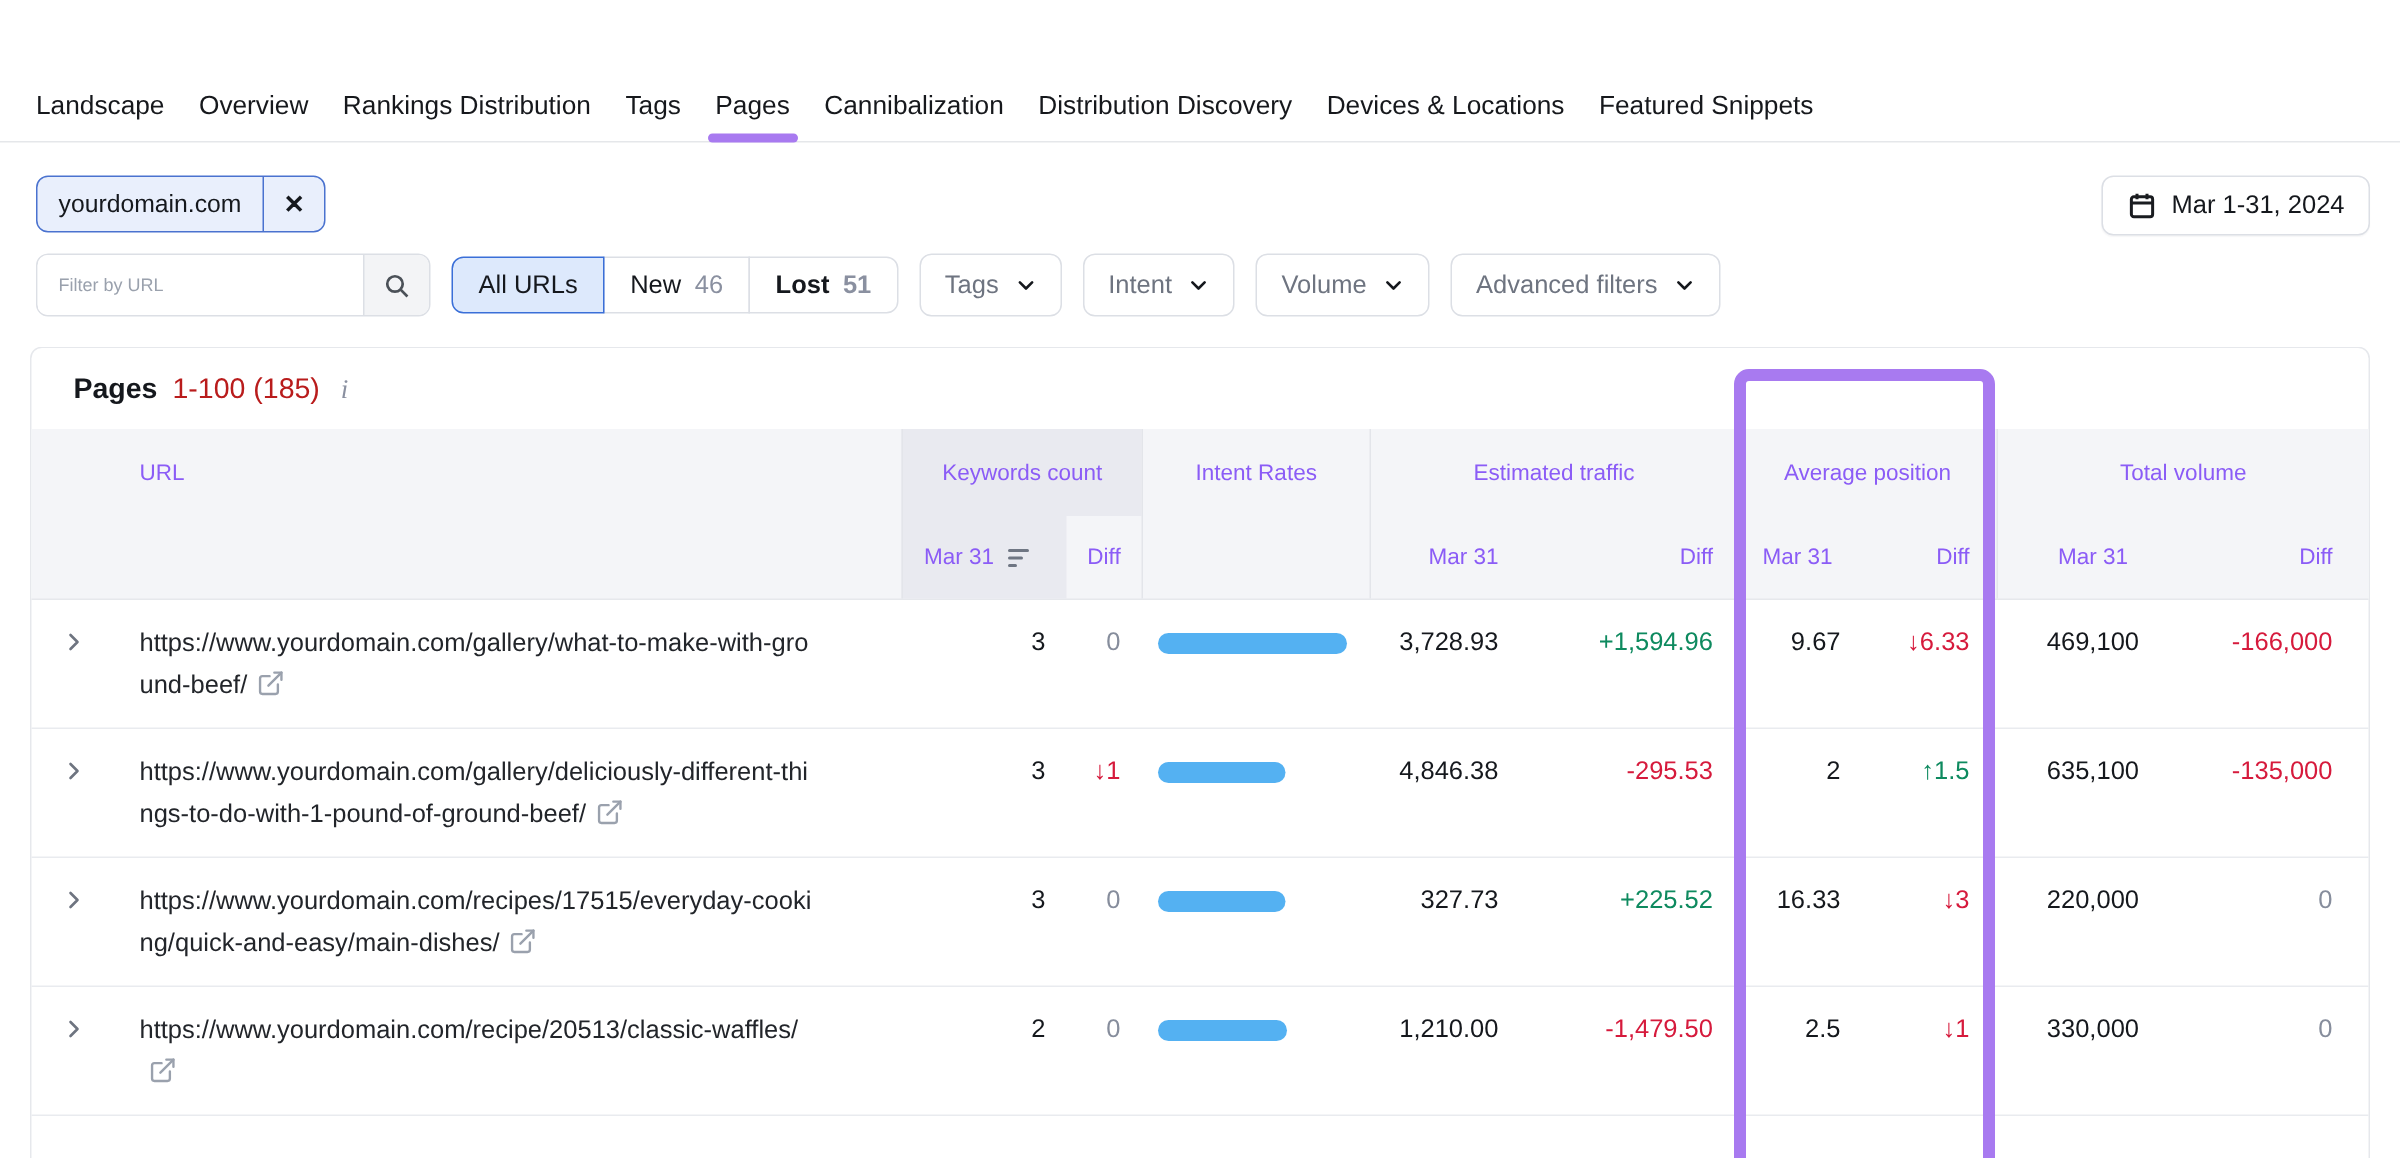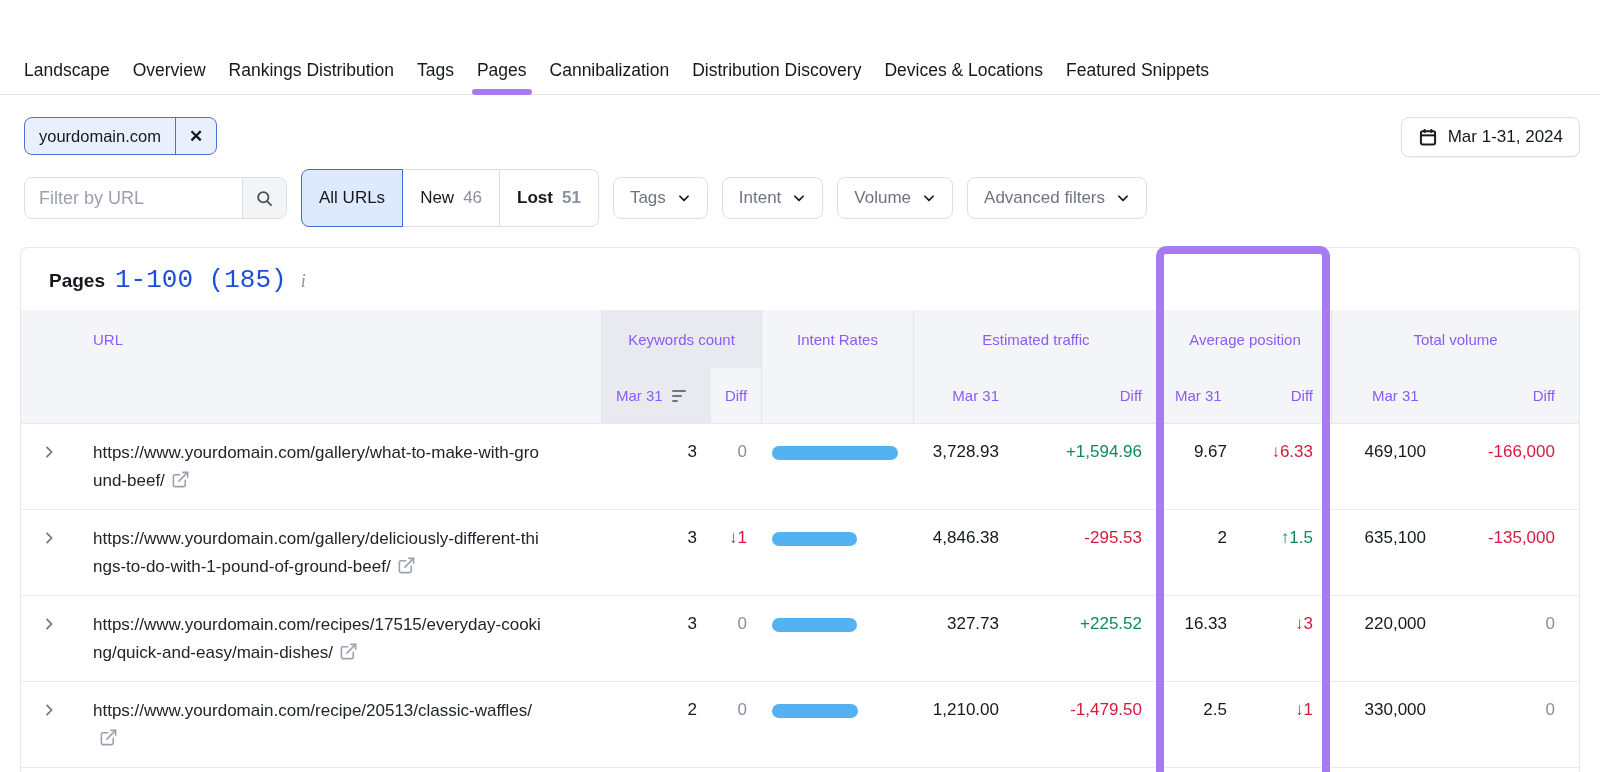--- a/index.html
+++ b/index.html
@@ -23,45 +23,45 @@
   .chip-label { display:flex; align-items:center; padding:0 14px; font-size:16.5px; color:#15181d; }
   .chip-close { display:flex; align-items:center; padding:0 13px; border-left:1px solid #4a72cf;
           cursor:pointer; font-size:17px; font-weight:700; color:#15181d; }
   .date-btn { display:inline-flex; align-items:center; gap:10px; height:40px; padding:0 16px;
           background:#fff; border:1px solid #dcdfe5; border-radius:8px; font-size:17px;
           cursor:pointer; box-shadow:0 1px 1px rgba(20,24,40,.04); }
 
   .row-filters { margin-top:12px; padding:0 24px; display:flex; align-items:center; gap:14px; }
   .url-filter { display:flex; width:263px; height:42px; border:1px solid #dcdfe5;
           border-radius:8px; overflow:hidden; background:#fff; }
-  .url-filter input { flex:1; border:0; outline:none; padding:0 14px; font-size:18px;
+  .url-filter input { flex:1; border:0; outline:none; padding:0 14px; font-size:12px;
           font-family:inherit; color:#15181d; min-width:0; }
   .url-filter input::placeholder { color:#9aa1ad; }
   .search-seg { width:44px; display:flex; align-items:center; justify-content:center;
           background:#f3f4f6; border-left:1px solid #dcdfe5; cursor:pointer; }
 
   .segmented { display:flex; }
-  .seg { height:58px; display:flex; align-items:center; padding:0 17px; background:#fff;
+  .seg { height:38px; display:flex; align-items:center; padding:0 17px; background:#fff;
           border:1px solid #dcdfe5; font-size:17px; cursor:pointer; margin-left:-1px;
           white-space:nowrap; }
   .seg:first-child { border-radius:8px 0 0 8px; margin-left:0; }
   .seg:last-child { border-radius:0 8px 8px 0;font-weight:bold; }
   .seg.active { background:#dde9fc; border-color:#3a6fd8; position:relative; z-index:1; }
   .seg .count { color:#8a90a0; margin-left:9px; }
 
   .pill { height:42px; display:inline-flex; align-items:center; gap:11px; padding:0 16px;
           background:#fff; border:1px solid #dcdfe5; border-radius:8px; font-size:17px;
           color:#6e7480; cursor:pointer; white-space:nowrap; }
 
   
   .card { margin:20px 20px 0; border:1px solid #e6e8ec; border-bottom:0;
           border-radius:8px 8px 0 0; background:#fff; height:600px; }
   .card-title { display:flex; align-items:baseline; gap:10px; padding:17px 0 15px 28px; }
   .card-title .t { font-size:19px; font-weight:700; }
-  .card-title .r { font-size:26px; color:#1d4ed8;font-family:Liberation Mono, monospace; }
+  .card-title .r { font-size:19px; color:#b91c1c; }
   .card-title .i { font-family:"Liberation Serif", serif; font-style:italic; font-size:18px;
           color:#8a90a0; margin-left:4px; cursor:pointer; }
 
   .grid { display:grid;
           grid-template-columns:56px 524px 110px 50px 152px 98px 147px 83px 90px 130px minmax(0,1fr); }
   .thead { background:#f4f5f8; }
   .th { font-size:15px; color:#8b5cf6; display:flex; align-items:center; }
   .th.center { justify-content:center; }
   .th.right { justify-content:flex-end; }
   .grow { height:58px; }

